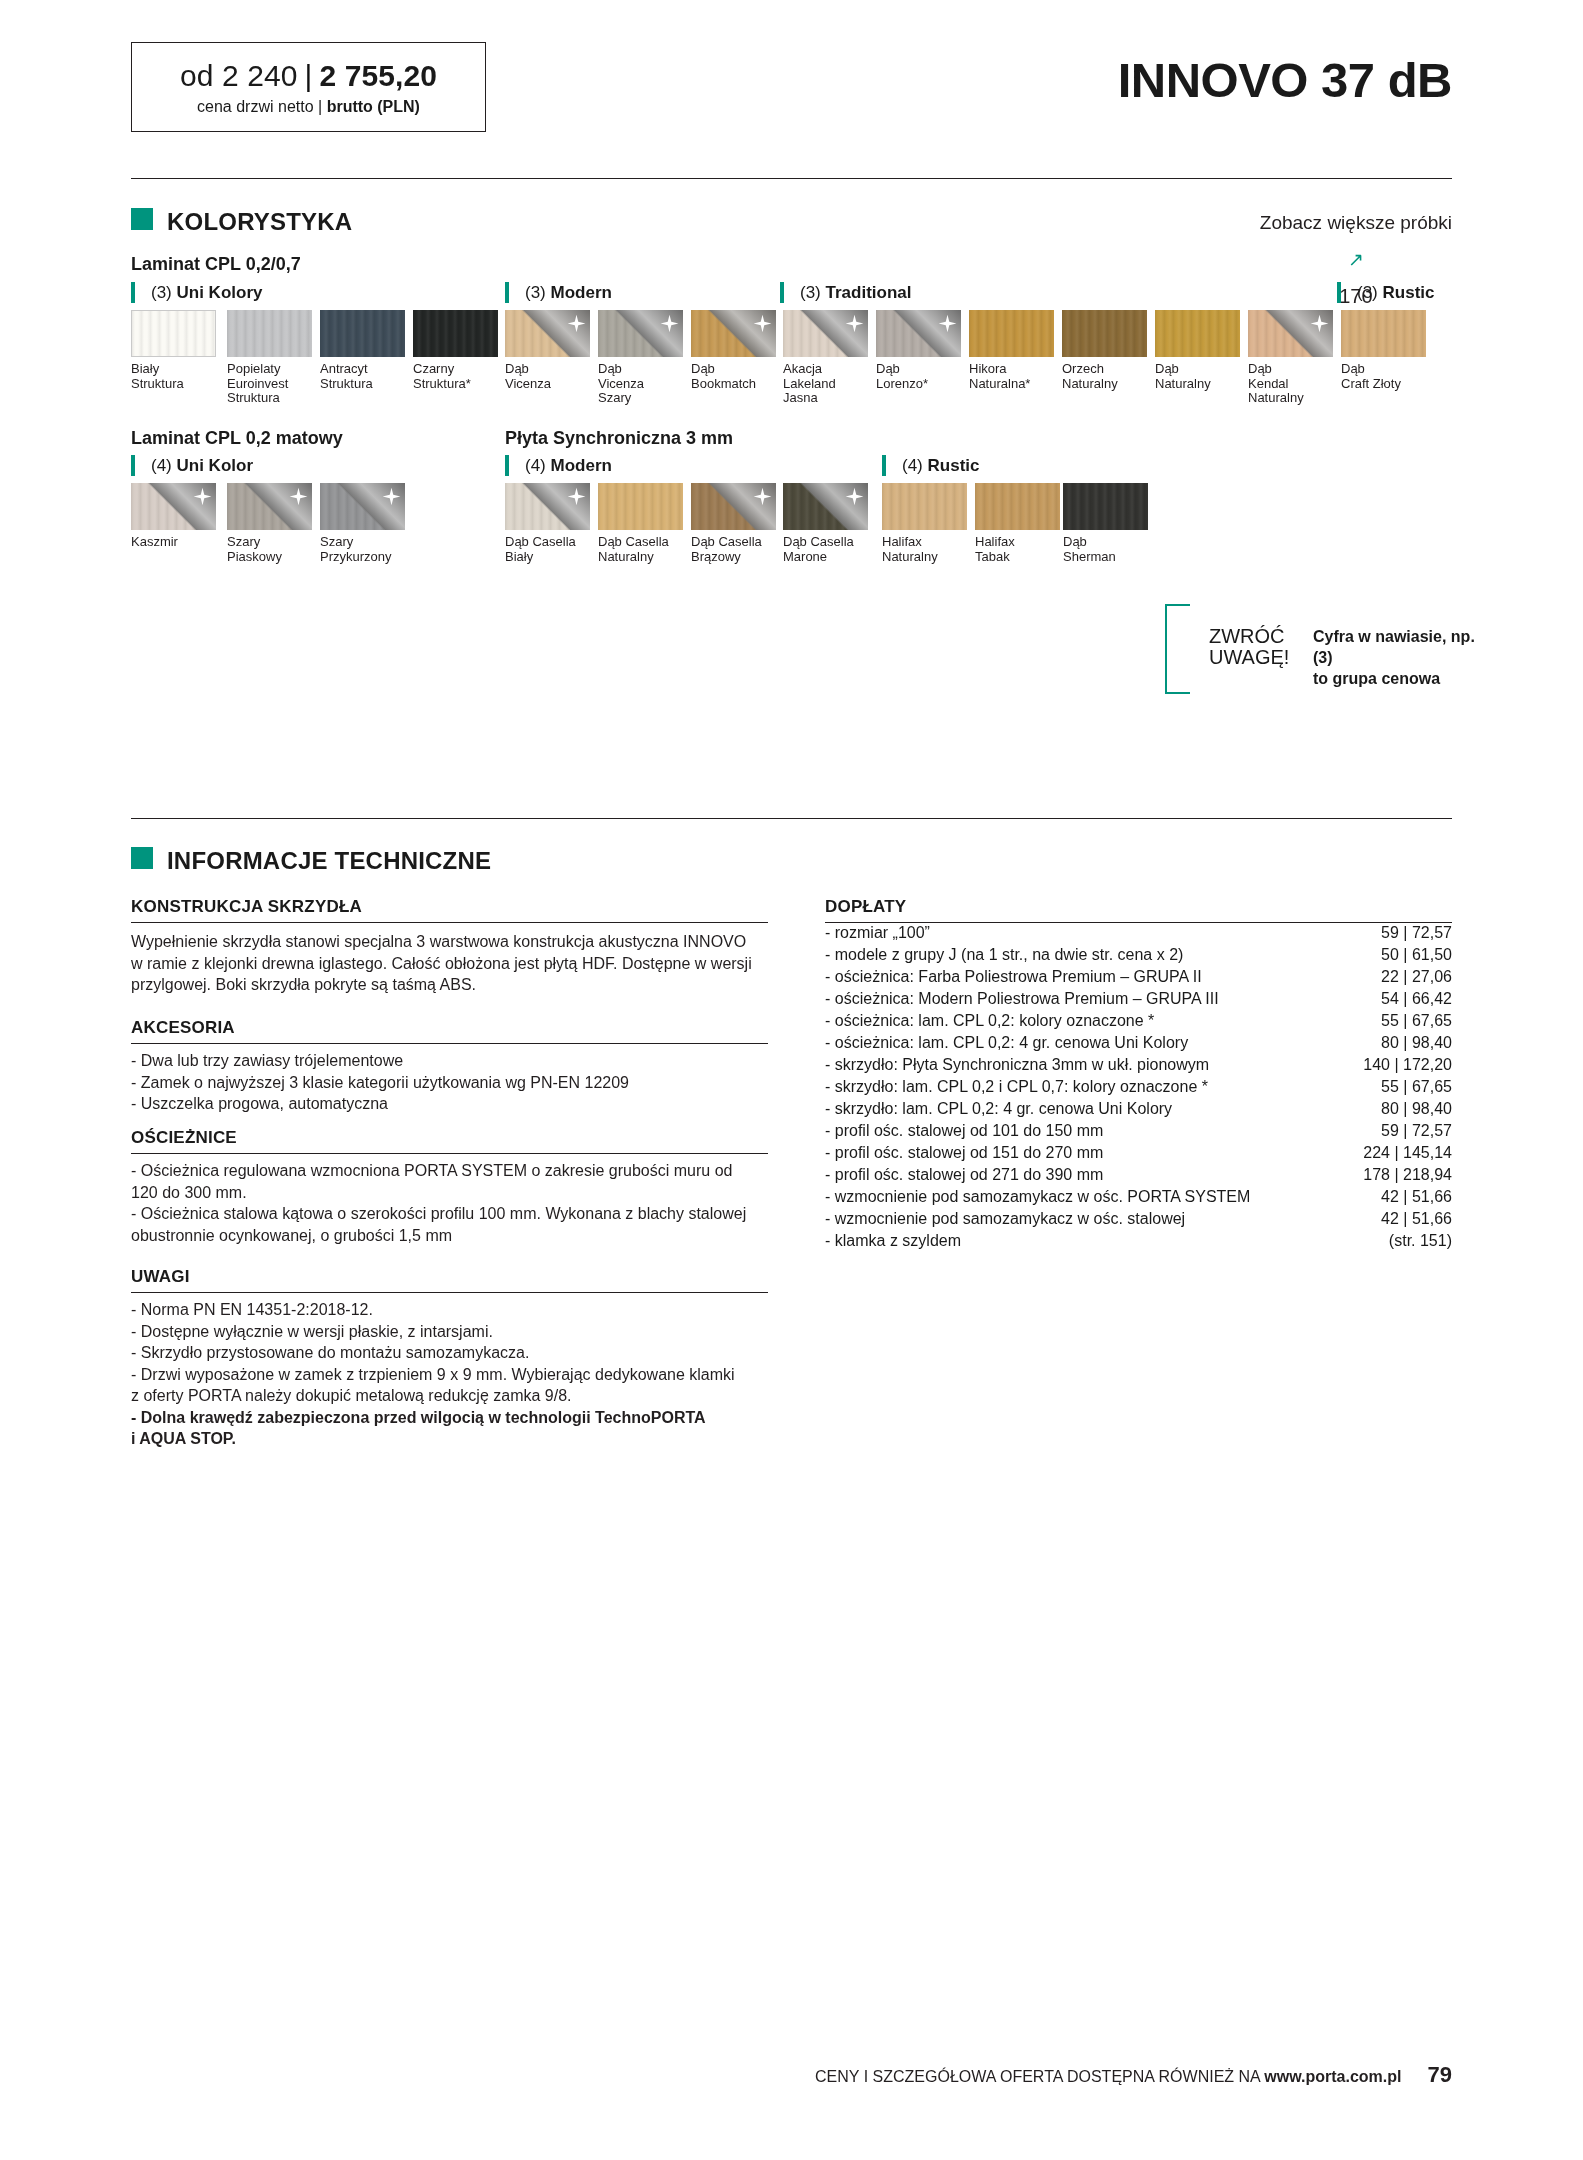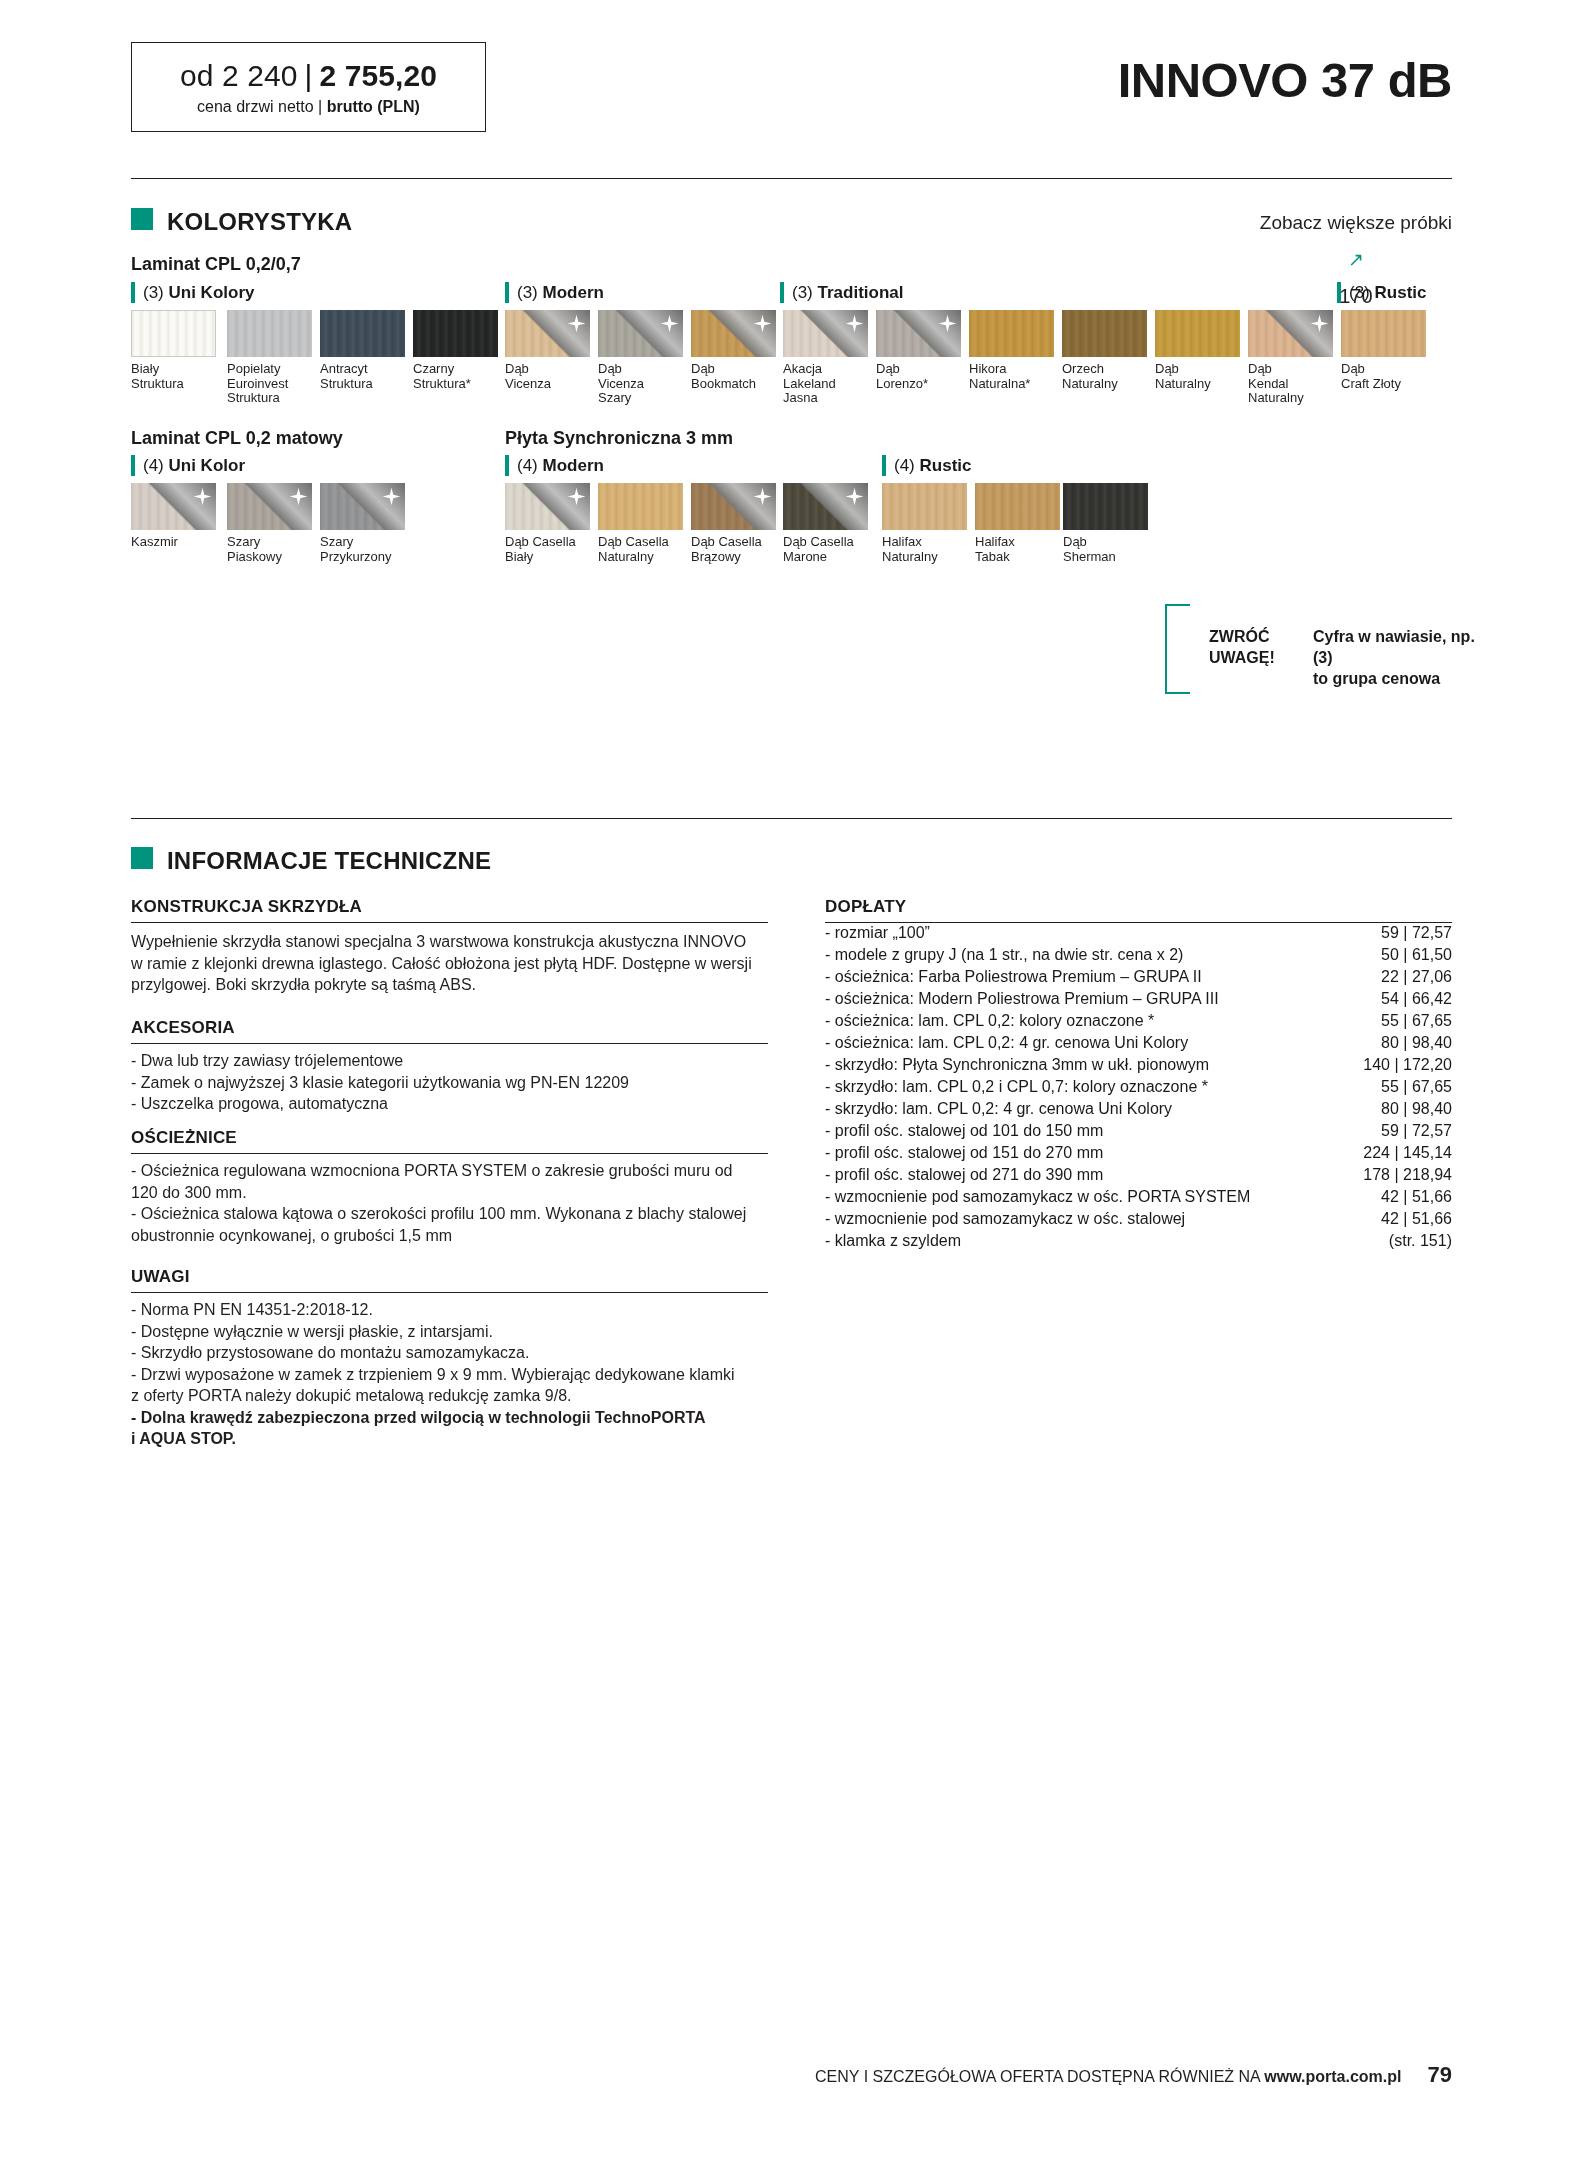--- a/index.html
+++ b/index.html
@@ -50,21 +50,21 @@
   }
   .see-more .arrow{ color:#00947e; font-size:19px; }
   .see-more .pg{ font-size:20px; }
 
   
   .mat-title{ position:absolute; font-size:18px; font-weight:700; white-space:nowrap;}
 
   
   .grp{ position:absolute; display:flex; align-items:center; white-space:nowrap; }
   .grp .bar{ width:4px; height:21px; background:#00947e; margin-right:8px;}
-  .grp .txt{ font-size:17px; font-weight:700; }
+  .grp .txt{ font-size:17px; font-weight:700;margin-left:8px; }
   .grp .txt .num{ font-weight:400; }
 
   
   .sw{ position:absolute; width:85px; }
   .sw .chip{
     width:85px; height:47px; position:relative; overflow:hidden;
     background-size:cover; background-position:center;
   }
   .sw .chip.brd{ border:1px solid #c9c9c9; }
   .sw .star{
@@ -77,21 +77,21 @@
   }
 
   
   .attn{
     position:absolute; left:1165px; top:604px; width:320px; height:90px;
   }
   .attn .bracket{
     position:absolute; left:0; top:0; width:25px; height:90px;
     border-left:2px solid #00947e; border-top:2px solid #00947e; border-bottom:2px solid #00947e;
   }
-  .attn .a-l{ position:absolute; left:44px; top:22px; font-size:16px; font-weight:700; line-height:21px; white-space:pre-line;}
+  .attn .a-l{ position:absolute; left:44px; top:22px; font-size:20px; font-weight:400; line-height:21px; white-space:pre-line;}
   .attn .a-r{ position:absolute; left:148px; top:22px; font-size:16px; font-weight:700; line-height:21px; white-space:pre-line; }
 
   
   .sub-h{ position:absolute; font-size:17px; font-weight:700; letter-spacing:.2px; white-space:nowrap;}
   .sub-rule{ position:absolute; height:1.4px; background:#231f20; }
 
   .para{ position:absolute; font-size:16px; line-height:21.5px; color:#231f20; white-space:pre-line; }
   .bullets{ position:absolute; font-size:16px; line-height:21.5px; color:#231f20; }
   .bullets div{ white-space:pre-line; }
   .bullets .bold{ font-weight:700; }

